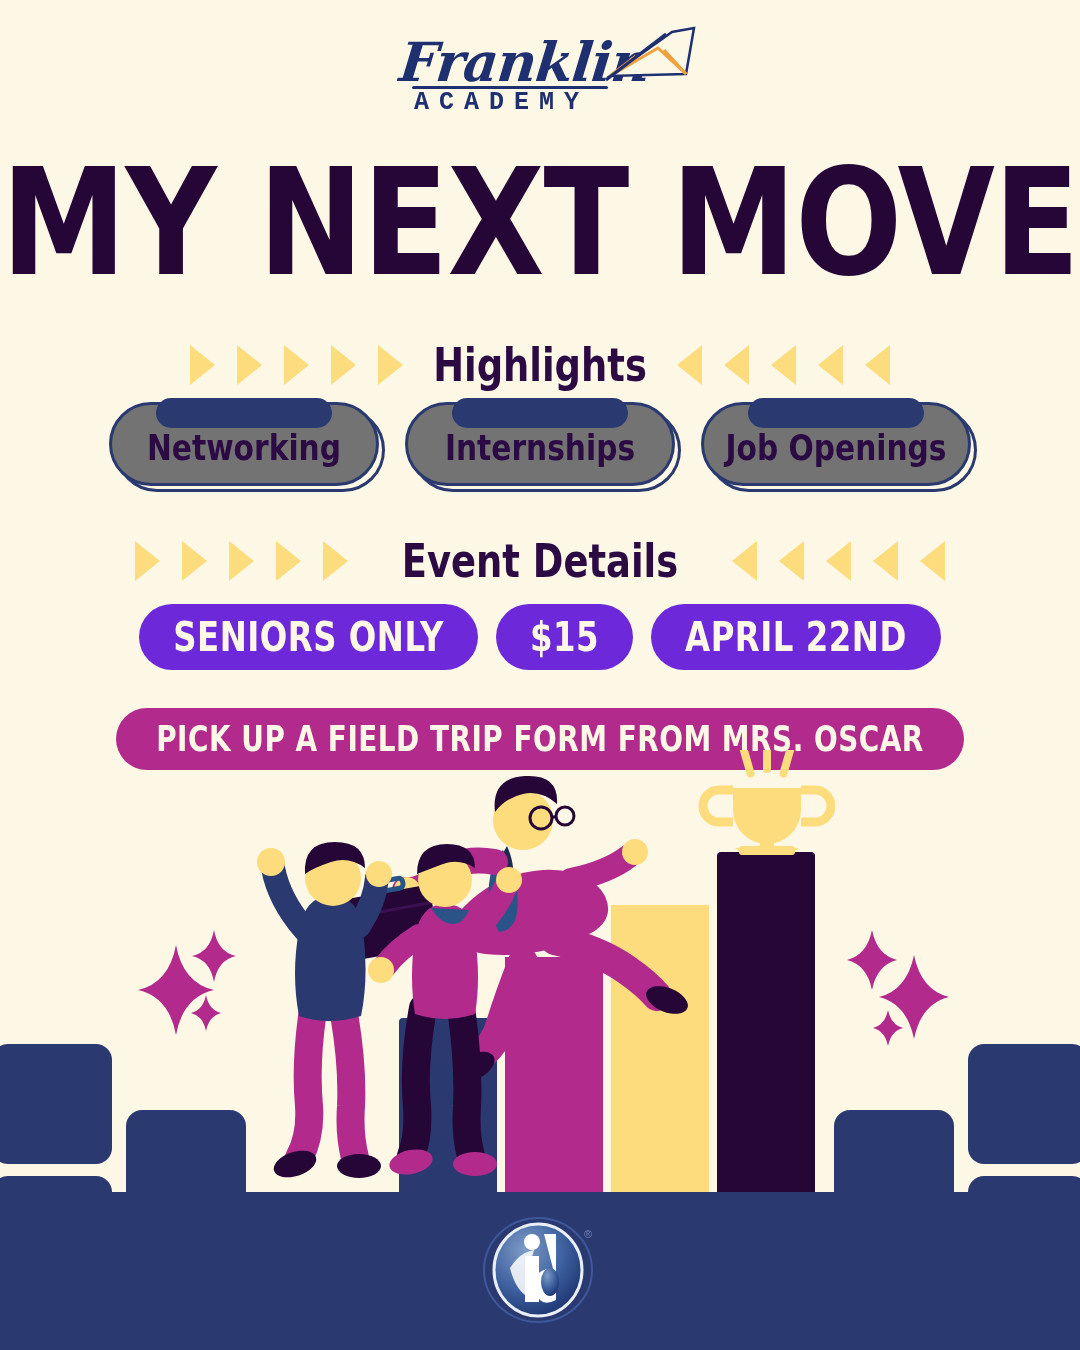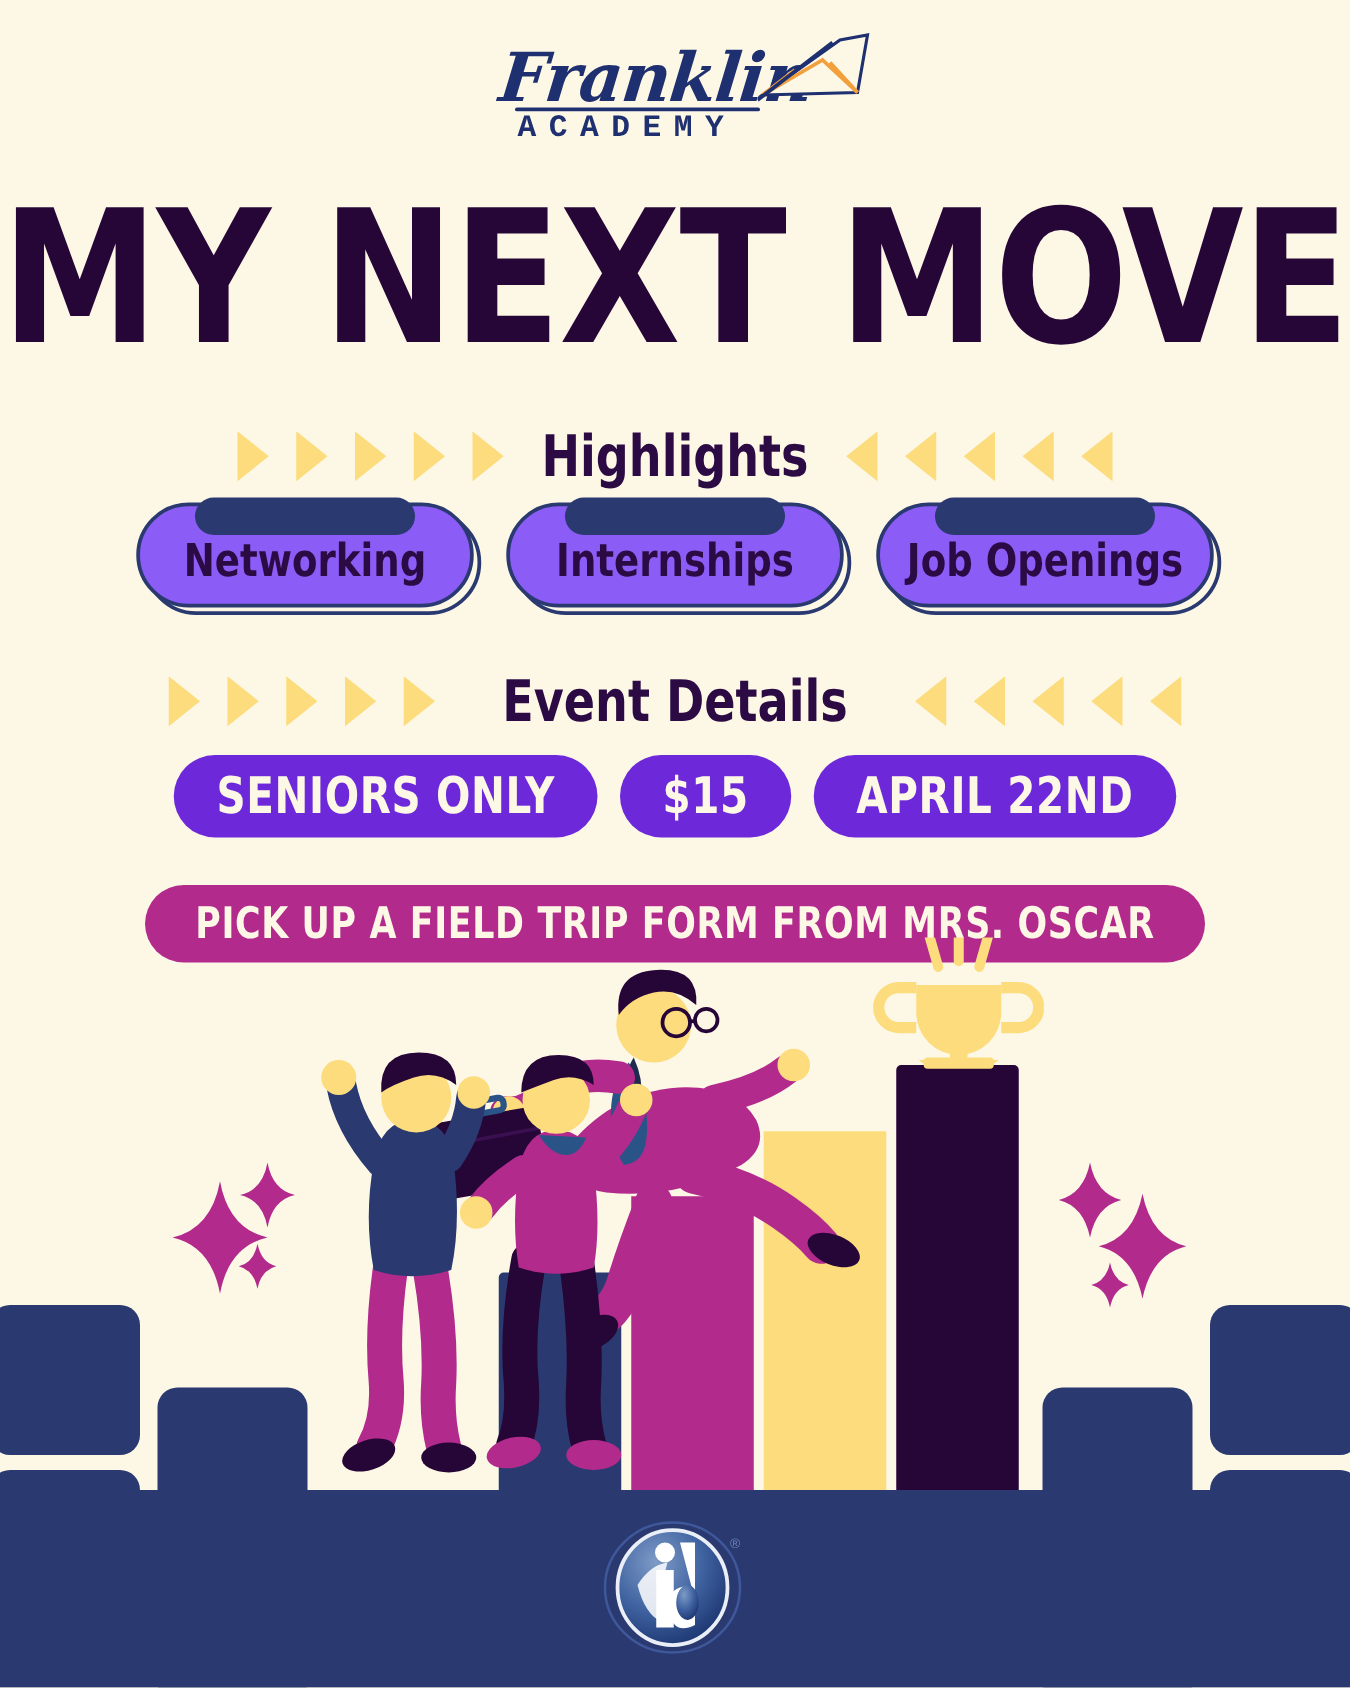--- a/index.html
+++ b/index.html
@@ -82,21 +82,21 @@
     position:absolute; left:0; width:1080px; top:398px;
     display:flex; justify-content:center; gap:26px;
   }
   .hl-pill{ position:relative; height:96px; }
   .hl-shadow{
     position:absolute; left:6px; top:10px; width:100%; height:84px;
     border:3px solid #2A3A70; border-radius:46px; background:transparent;
   }
   .hl-body{
     position:absolute; left:0; top:4px; width:100%; height:84px;
-    border:3px solid #2A3A70; border-radius:46px; background:#8b5cf6;
+    border:3px solid #2A3A70; border-radius:46px; background:#737373;
     display:flex; align-items:center; justify-content:center;
   }
   .hl-cap{
     position:absolute; left:50%; transform:translateX(-50%);
     top:0px; height:30px; border-radius:16px; background:#2A3A70;
   }
   .hl-label{
     font-family:"DejaVu Sans Condensed","Liberation Sans Narrow","Liberation Sans", sans-serif;
     font-weight:700; font-size:33px; color:#2C0A44; white-space:nowrap;
     transform:scaleY(1.1); padding-top:6px;

